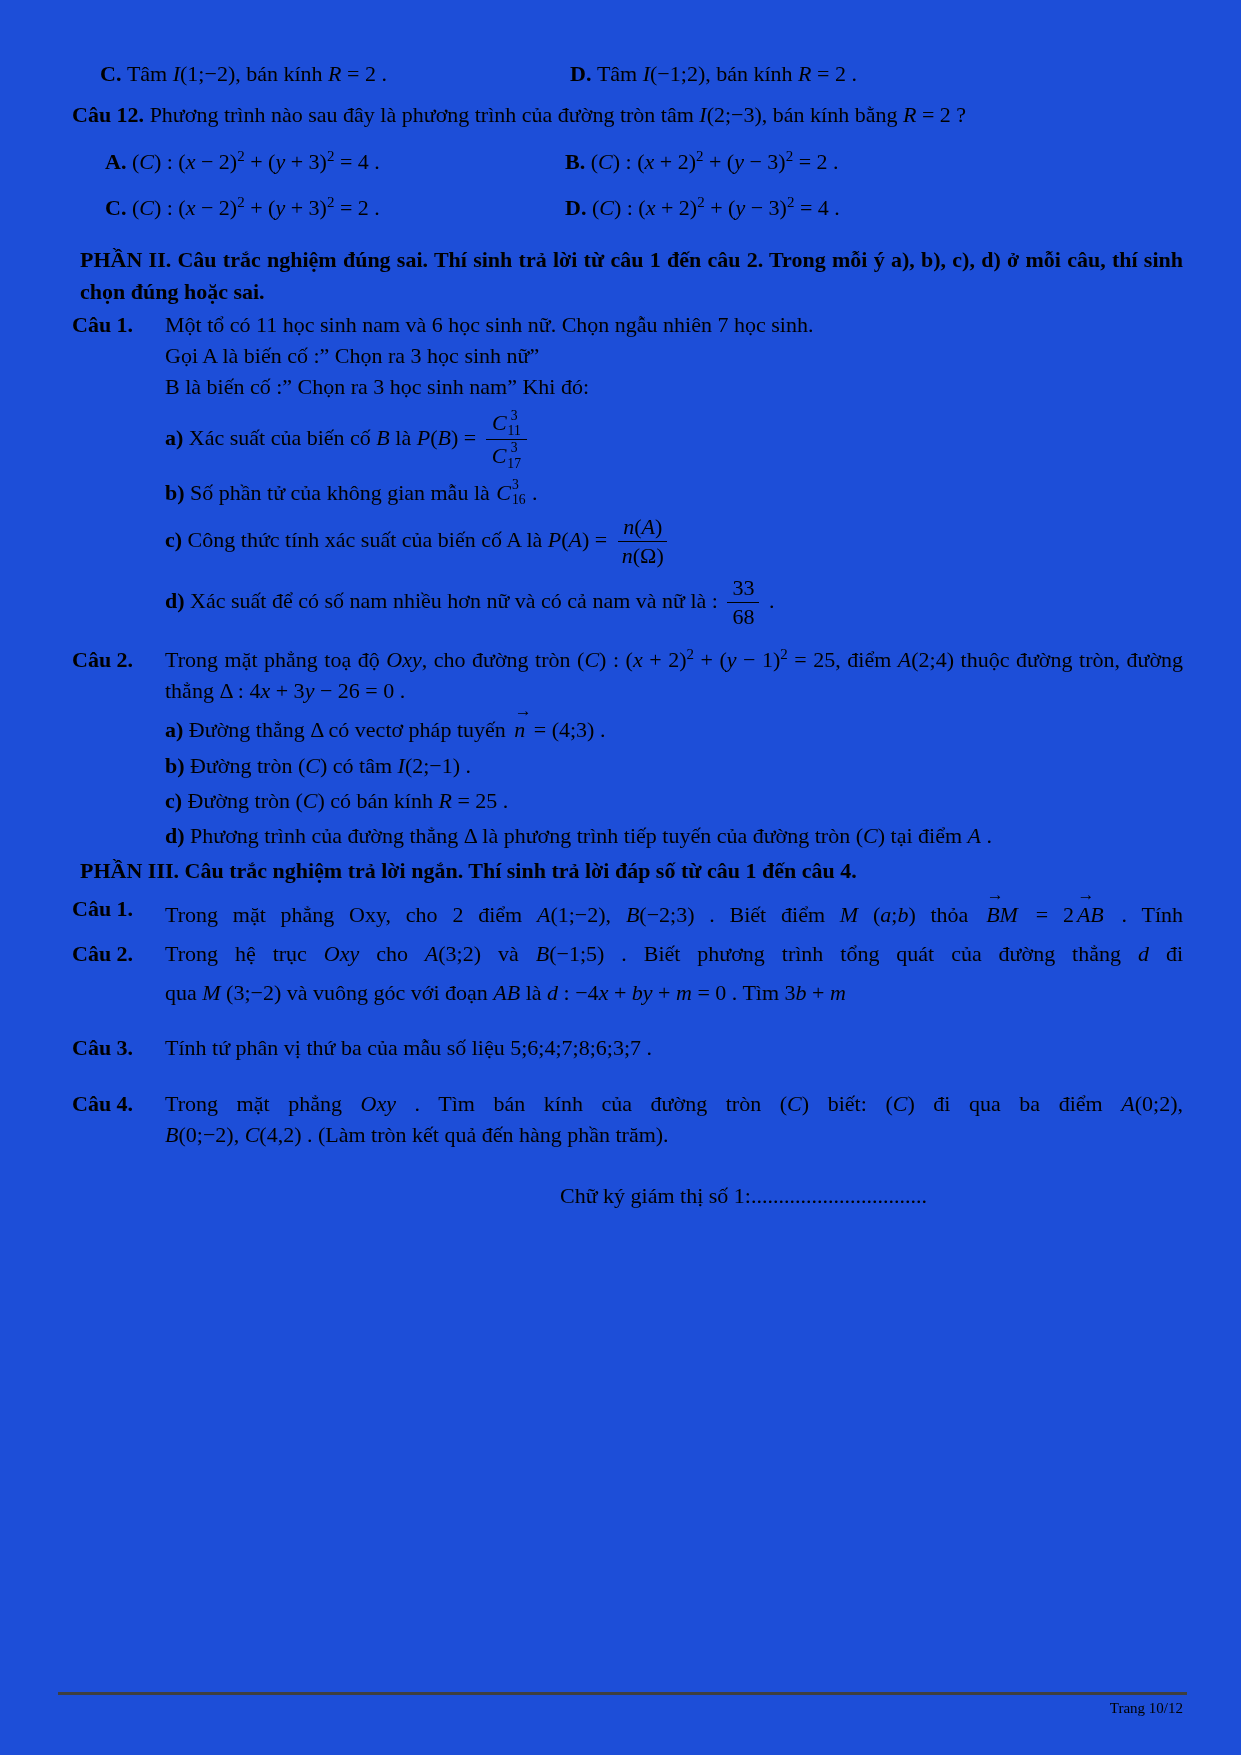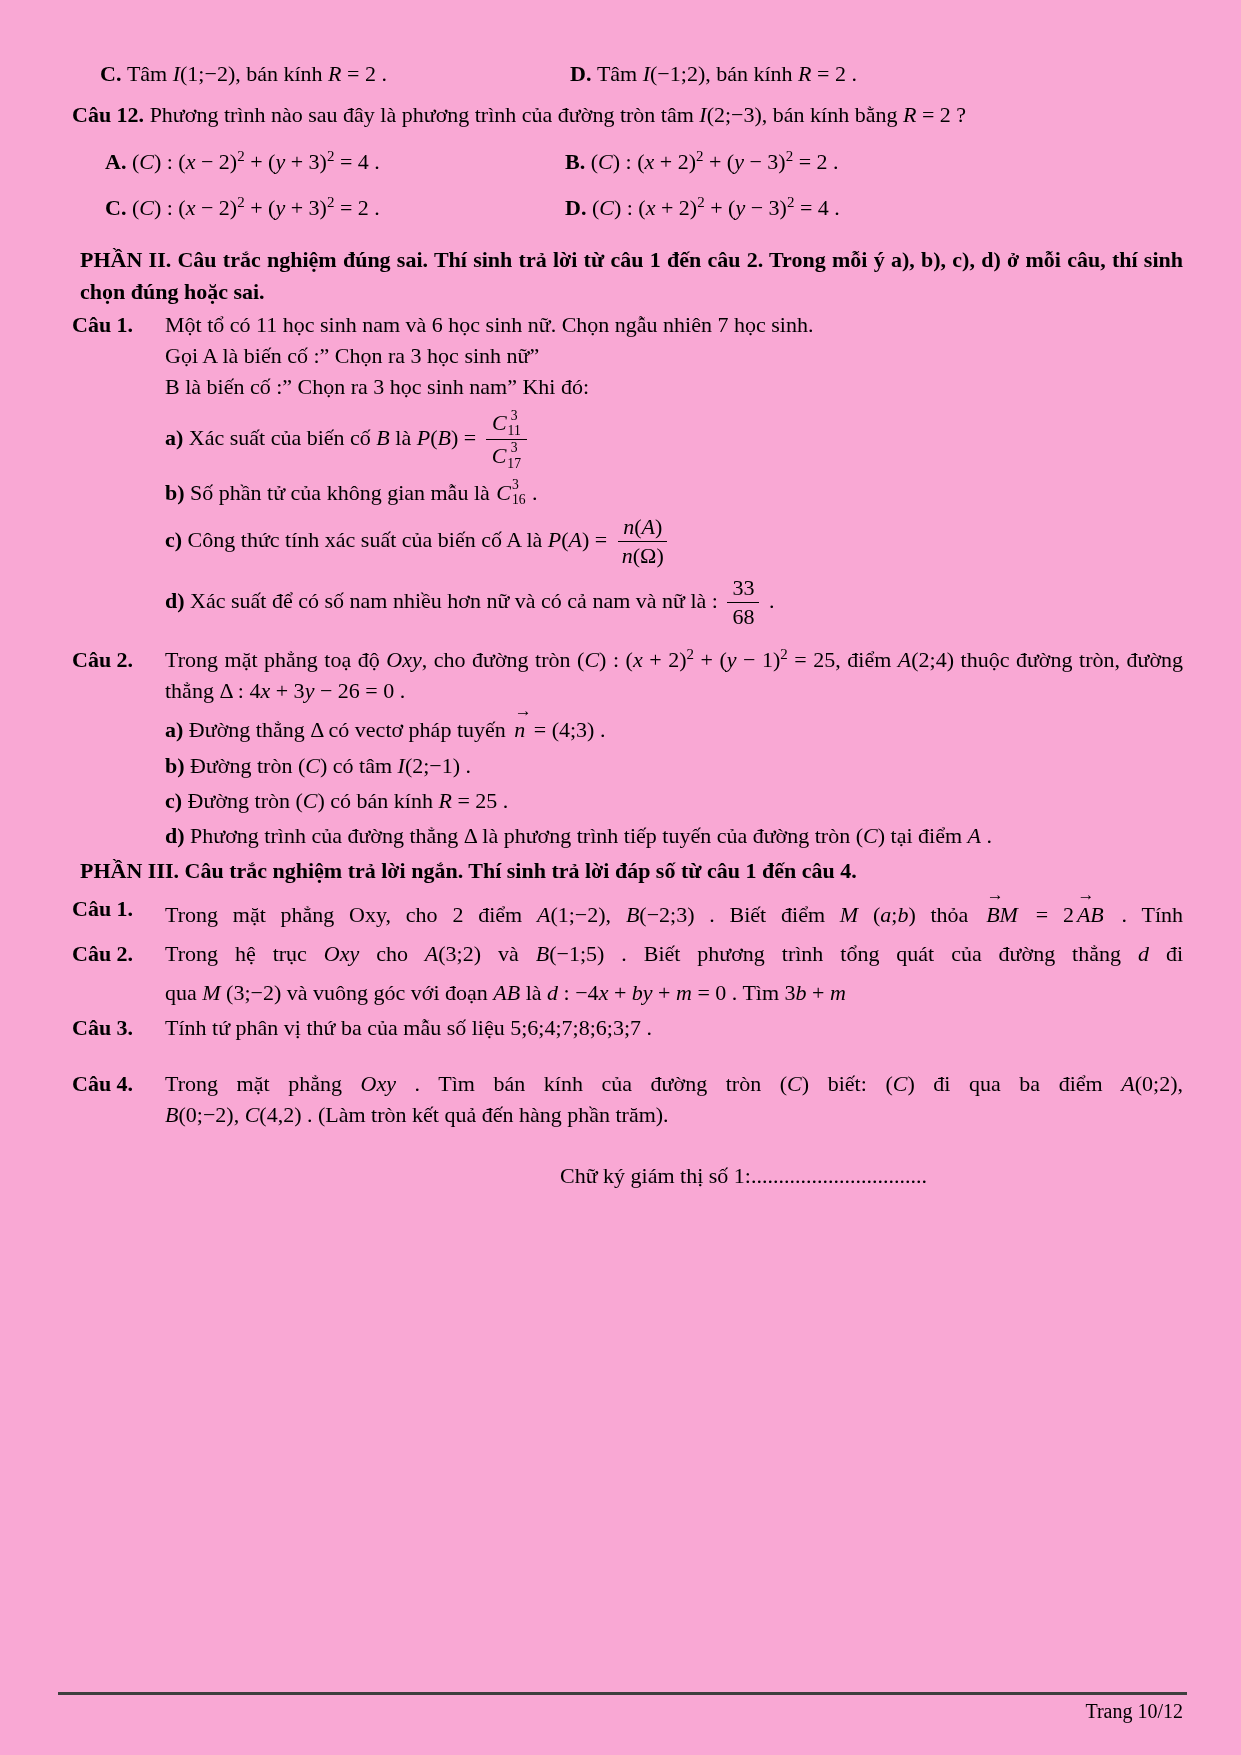--- a/index.html
+++ b/index.html
@@ -1,17 +1,17 @@
 <!DOCTYPE html>
 <html><head>
 <meta charset="utf-8">
 <style>
   html,body{margin:0;padding:0;background:#fff;}
   body{width:1241px;height:1755px;font-family:"Liberation Serif","DejaVu Serif",serif;color:#000;font-size:22px;overflow:hidden;}
-  .page{position:relative;width:1241px;height:1755px;background:#f9a8d4;}
+  .page{position:relative;width:1241px;height:1755px;background:#1d4ed8;}
   .content{padding:58px 58px 0 72px;line-height:1.42;}
   .b{font-weight:bold;}
   .i{font-style:italic;}
   .sup{font-size:0.68em;vertical-align:super;line-height:0;}
   .line{line-height:1.42;}
   .fill{text-align:justify;text-align-last:justify;}
   .just{text-align:justify;}
   .two-col{display:grid;grid-template-columns:470px auto;padding-left:28px;}
   .optrow{display:grid;grid-template-columns:460px auto;padding-left:33px;min-height:46px;align-items:center;}
   .hdr{font-weight:bold;padding-left:8px;}
@@ -23,21 +23,21 @@
   .comb{display:inline-flex;align-items:center;margin:0 1px;}
   .comb .cbase{font-style:italic;}
   .ss{display:inline-flex;flex-direction:column;font-size:0.62em;line-height:1.05;margin-left:1px;gap:1px;}
   .vec{display:inline-block;position:relative;margin:0 3px;font-style:italic;}
   .vec .arr{position:absolute;top:-0.72em;left:0;width:100%;text-align:center;font-size:0.78em;font-style:normal;line-height:1;}
   .mline{margin:4px 0;}
   .fracline{display:block;margin:6px 0;}
   .endmark{text-align:center;padding-right:110px;margin-top:30px;font-weight:bold;letter-spacing:0.5px;}
   .signature{padding-left:488px;margin-top:30px;}
   .rule{position:absolute;left:58px;right:54px;top:1692px;border-top:3px solid #3f3f3f;}
-  .pageno{position:absolute;top:1700px;right:58px;font-size:20px;}
+  .pageno{position:absolute;top:1700px;right:58px;font-size:15px;}
 </style>
 </head>
 <body>
 
 <div class="page">
   <div class="content">
 
     <div class="two-col">
       <div class="line"><span class="b">C. </span>Tâm <span class="i">I</span>(1;−2),  bán kính <span class="i">R</span> = 2 .</div>
       <div class="line"><span class="b">D. </span>Tâm <span class="i">I</span>(−1;2),  bán kính <span class="i">R</span> = 2 .</div>
@@ -117,21 +117,21 @@
     </div>
 
     <div class="qrow" style="margin-top:8px;">
       <div class="qlabel">Câu 2.</div>
       <div>
         <div class="line fill">Trong hệ trục <span class="i">Oxy</span> cho  <span class="i">A</span>(3;2) và <span class="i">B</span>(−1;5) . Biết phương trình tổng quát của đường thẳng <span class="i">d</span> đi</div>
         <div class="line" style="margin-top:8px;">qua <span class="i">M</span> (3;−2) và vuông góc với đoạn <span class="i">AB</span>  là <span class="i">d</span> : −4<span class="i">x</span> + <span class="i">by</span> + <span class="i">m</span> = 0 . Tìm 3<span class="i">b</span> + <span class="i">m</span></div>
       </div>
     </div>
 
-    <div class="qrow" style="margin-top:4px;">
+    <div class="qrow" style="margin-top:24px;">
       <div class="qlabel">Câu 3.</div>
       <div class="line">Tính tứ phân vị thứ ba của mẫu số liệu 5;6;4;7;8;6;3;7 .</div>
     </div>
 
     <div class="qrow" style="margin-top:24px;">
       <div class="qlabel">Câu 4.</div>
       <div>
         <div class="line fill">Trong mặt phẳng <span class="i">Oxy</span> . Tìm bán kính của đường tròn (<span class="i">C</span>) biết: (<span class="i">C</span>) đi qua ba điểm <span class="i">A</span>(0;2),</div>
         <div class="line"><span class="i">B</span>(0;−2),  <span class="i">C</span>(4,2) . (Làm tròn kết quả đến hàng phần trăm).</div>
       </div>

